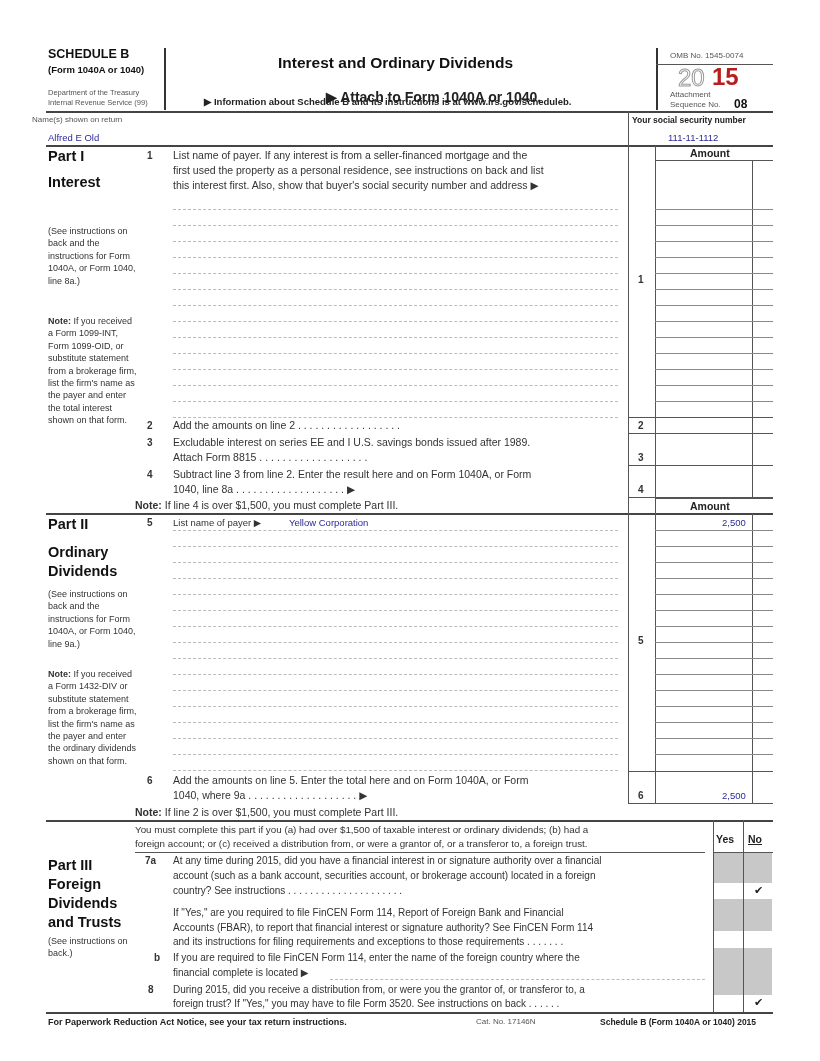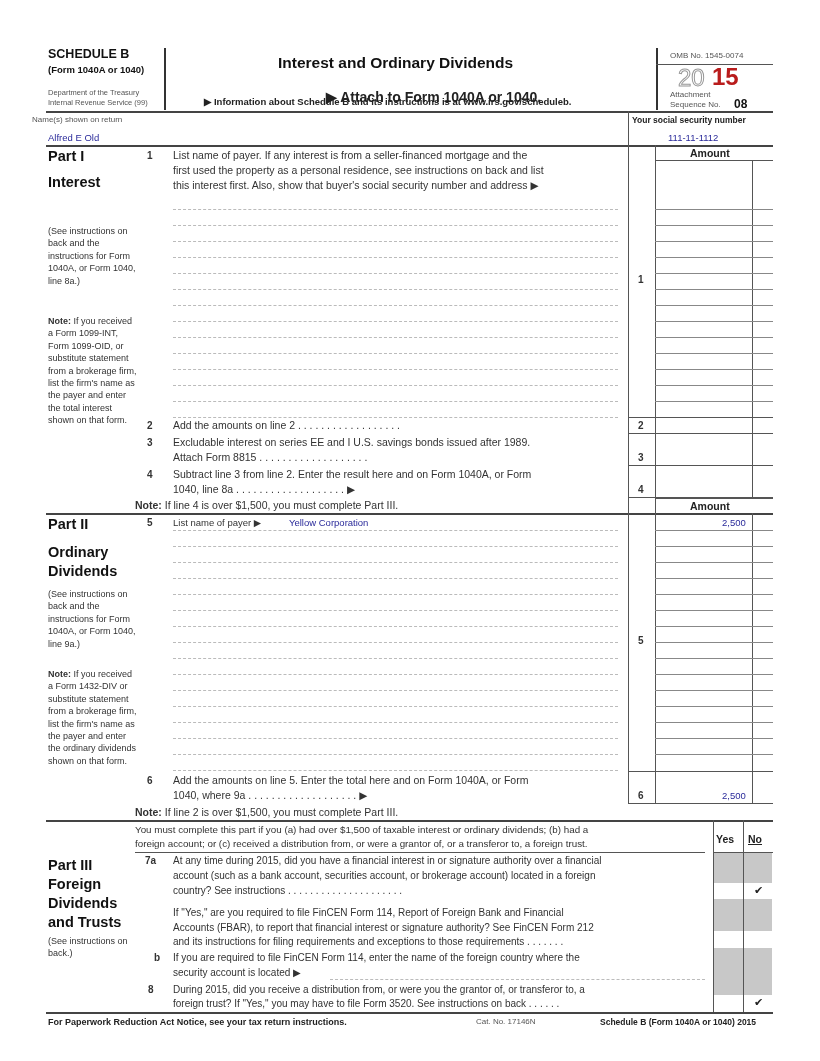--- a/index.html
+++ b/index.html
@@ -205,26 +205,26 @@
   <div class="partlabel" style="left:48px;top:913px;">and Trusts</div>
   <div class="sidenote" style="left:48px;top:935px;width:80px;">(See instructions on back.)</div>
 
   <div class="linenum" style="left:145px;top:855px;">7a</div>
   <div class="desc" style="left:173px;top:853px;font-size:10px;text-align:center;">At any time during 2015, did you have a financial interest in or signature authority over a financial</div>
   <div class="desc" style="left:173px;top:868px;font-size:10px;">account (such as a bank account, securities account, or brokerage account) located in a foreign</div>
   <div class="desc" style="left:173px;top:883px;font-size:10px;">country? See instructions  .  .  .  .  .  .  .  .  .  .  .  .  .  .  .  .  .  .  .  .  .</div>
   <div class="check" style="left:754px;top:884px;">✔</div>
 
   <div class="desc" style="left:173px;top:905px;font-size:10px;">If "Yes," are you required to file FinCEN Form 114, Report of Foreign Bank and Financial</div>
-  <div class="desc" style="left:173px;top:920px;font-size:10px;">Accounts (FBAR), to report that financial interest or signature authority? See FinCEN Form 212</div>
+  <div class="desc" style="left:173px;top:920px;font-size:10px;">Accounts (FBAR), to report that financial interest or signature authority? See FinCEN Form 114</div>
   <div class="desc" style="left:173px;top:934px;font-size:10px;">and its instructions for filing requirements and exceptions to those requirements  .  .  .  .  .  .  .</div>
 
   <div class="linenum" style="left:154px;top:952px;">b</div>
   <div class="desc" style="left:173px;top:950px;font-size:10px;">If you are required to file FinCEN Form 114, enter the name of the foreign country where the</div>
-  <div class="desc" style="left:173px;top:965px;font-size:10px;">security account is located ▶</div>
+  <div class="desc" style="left:173px;top:965px;font-size:10px;">financial complete is located ▶</div>
   <div class="dotted" style="left:330px;top:979px;width:375px;"></div>
 
   <div class="linenum" style="left:148px;top:984px;">8</div>
   <div class="desc" style="left:173px;top:982px;font-size:10px;">During 2015, did you receive a distribution from, or were you the grantor of, or transferor to, a</div>
   <div class="desc" style="left:173px;top:996px;font-size:10px;">foreign trust? If "Yes," you may have to file Form 3520. See instructions on back  .  .  .  .  .  .</div>
   <div class="check" style="left:754px;top:996px;">✔</div>
 </div>
 
 <div class="vline" style="left:713px;top:820px;height:192px;"></div>
 <div class="vline" style="left:743px;top:820px;height:192px;"></div>

